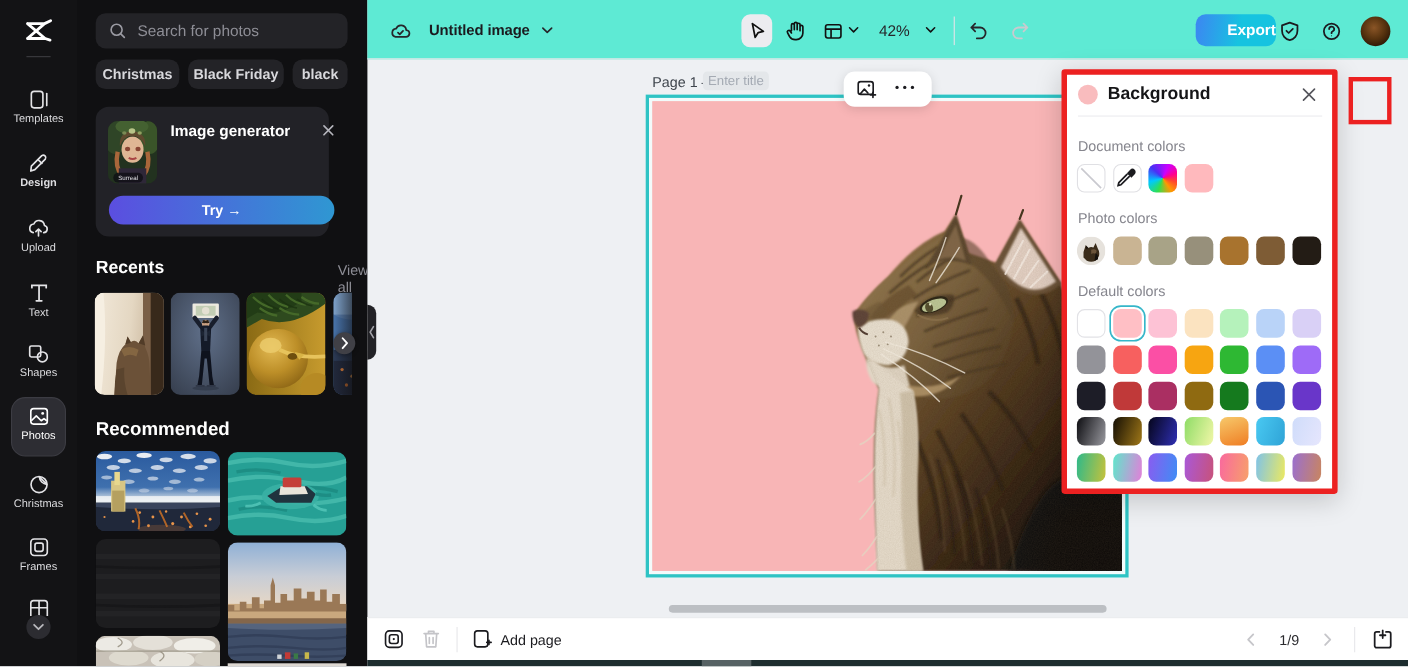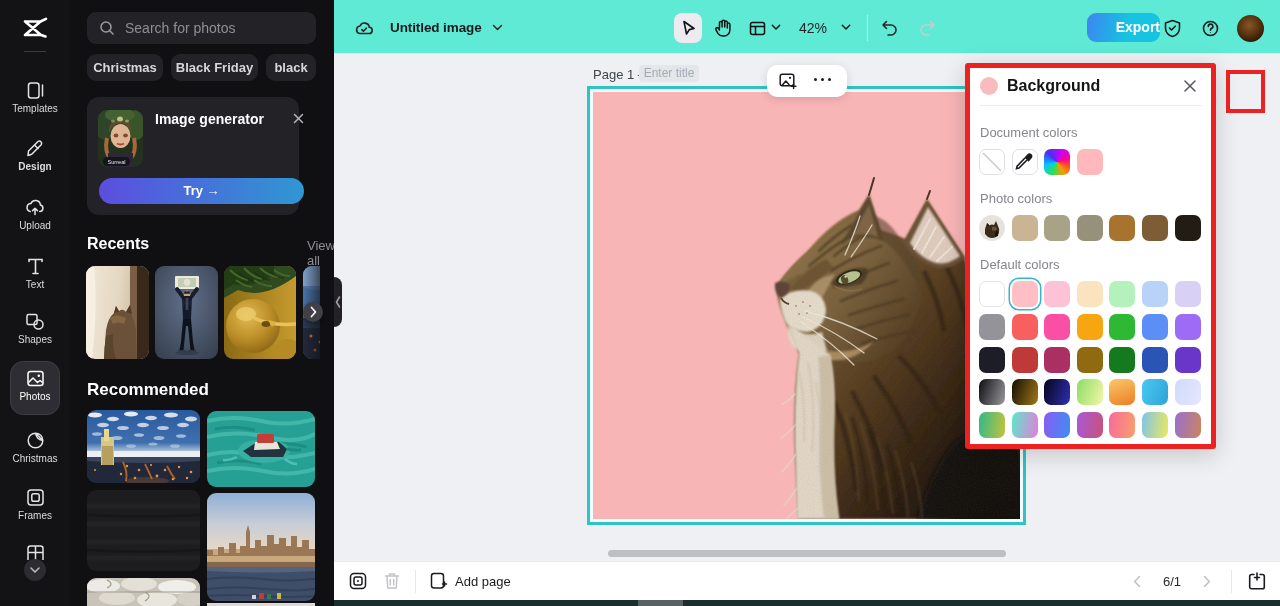--- a/index.html
+++ b/index.html
@@ -601,21 +601,21 @@
       </svg>
     <div class="abs" style="left:81px;top:8px;width:1px;height:23px;background:#e7e7ea;"></div>
     <svg class="abs" style="left:96px;top:10px;" width="19" height="18" viewBox="0 0 19 18" fill="none" stroke="#1b1b1f" stroke-width="1.5" stroke-linecap="round" stroke-linejoin="round">
         <rect x="1.5" y="1.5" width="12" height="14.5" rx="2.5"></rect>
         <path d="M14.5,10 v4 M12.5,12 h4"></path>
       </svg>
     <div class="abs" style="left:121px;top:12px;font-size:13px;color:#1b1b1f;">Add page</div>
     <svg class="abs" style="left:799px;top:13px;" width="8" height="13" viewBox="0 0 8 13" fill="none" stroke="#c6c6ca" stroke-width="1.7" stroke-linecap="round" stroke-linejoin="round">
         <path d="M6.3,1.7 L1.7,6.5 L6.3,11.3"></path>
       </svg>
-    <div class="abs" style="left:829px;top:12px;font-size:13px;color:#2a2a2e;">6/1</div>
+    <div class="abs" style="left:829px;top:12px;font-size:13px;color:#2a2a2e;">1/9</div>
     <svg class="abs" style="left:869px;top:13px;" width="8" height="13" viewBox="0 0 8 13" fill="none" stroke="#c6c6ca" stroke-width="1.7" stroke-linecap="round" stroke-linejoin="round">
         <path d="M1.7,1.7 L6.3,6.5 L1.7,11.3"></path>
       </svg>
     <div class="abs" style="left:897px;top:8px;width:1px;height:23px;background:#e7e7ea;"></div>
     <svg class="abs" style="left:914px;top:10px;" width="18" height="18" viewBox="0 0 18 18" fill="none" stroke="#1b1b1f" stroke-width="1.6" stroke-linecap="round" stroke-linejoin="round">
         <path d="M6,2.5 H3.5 a1.8,1.8 0 0 0 -1.8,1.8 V15 a1.8,1.8 0 0 0 1.8,1.8 h11 a1.8,1.8 0 0 0 1.8,-1.8 V4.3 a1.8,1.8 0 0 0 -1.8,-1.8 H12 M6.5,5.5 h5 M9,1 v7"></path>
       </svg>
   </div>
   <div id="darkstrip" class="abs"></div>
   <div id="darkthumb" class="abs"></div>

